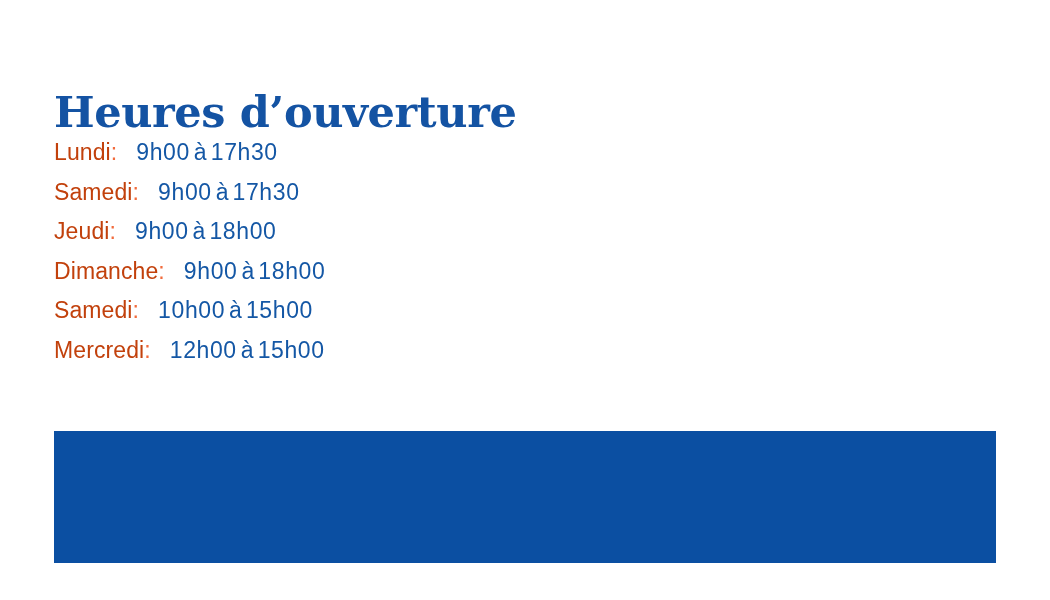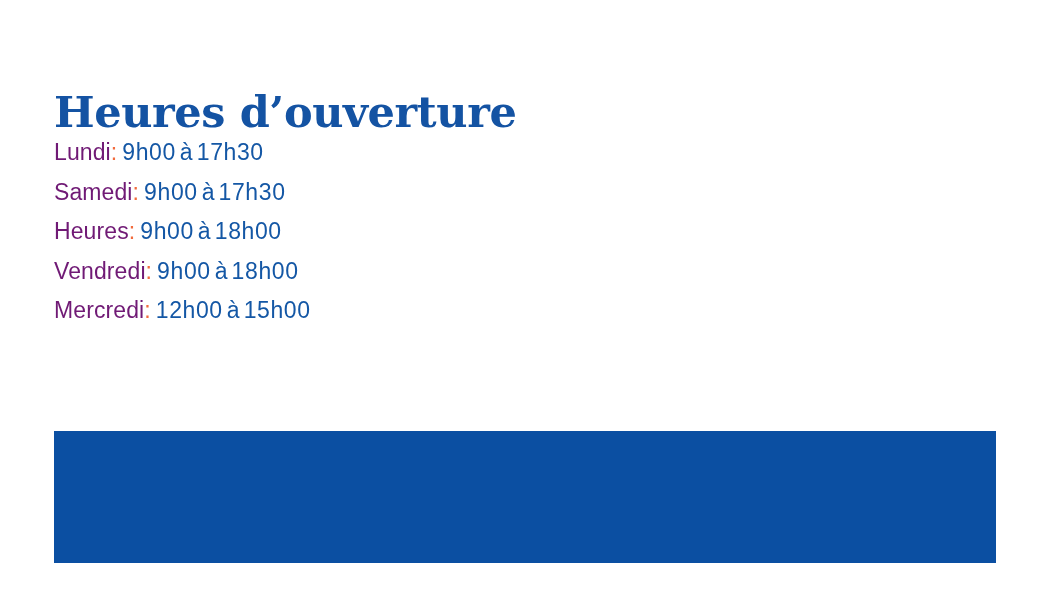--- a/index.html
+++ b/index.html
@@ -46,34 +46,34 @@
 
   .hours-row {
     height: 39.5px;
     line-height: 39.5px;
     font-size: 23px;
     white-space: nowrap;
     letter-spacing: 0.1px;
   }
 
   .day-label {
-    color: #701a75;
+    color: #c2410c;
     font-family: "Liberation Sans", sans-serif;
     font-weight: 400;
   }
 
   .day-colon {
     color: #F26B3C;
   }
 
   .hours-value {
     color: #1457A5;
     font-family: "Liberation Sans", sans-serif;
     font-weight: 400;
-    margin-left: 5px;
+    margin-left: 19px;
     letter-spacing: 0.6px;
   }
 
   .range-sep {
     color: #1457A5;
     padding: 0 4px;
   }
 
   
   #bottom-band {
@@ -89,20 +89,21 @@
 <body>
 
 <div id="slide">
 
   <h1 id="page-title">Heures d’ouverture</h1>
 
   <div id="hours-list">
 
   <div class="hours-row"><span class="day-label">Lundi</span><span class="day-colon">:</span><span class="hours-value">9h00</span><span class="range-sep">à</span><span class="hours-value" style="margin-left: 0px;">17h30</span></div>
       <div class="hours-row"><span class="day-label">Samedi</span><span class="day-colon">:</span><span class="hours-value">9h00</span><span class="range-sep">à</span><span class="hours-value" style="margin-left: 0px;">17h30</span></div>
-      <div class="hours-row"><span class="day-label">Heures</span><span class="day-colon">:</span><span class="hours-value">9h00</span><span class="range-sep">à</span><span class="hours-value" style="margin-left: 0px;">18h00</span></div>
-      <div class="hours-row"><span class="day-label">Vendredi</span><span class="day-colon">:</span><span class="hours-value">9h00</span><span class="range-sep">à</span><span class="hours-value" style="margin-left: 0px;">18h00</span></div>
+      <div class="hours-row"><span class="day-label">Jeudi</span><span class="day-colon">:</span><span class="hours-value">9h00</span><span class="range-sep">à</span><span class="hours-value" style="margin-left: 0px;">18h00</span></div>
+      <div class="hours-row"><span class="day-label">Dimanche</span><span class="day-colon">:</span><span class="hours-value">9h00</span><span class="range-sep">à</span><span class="hours-value" style="margin-left: 0px;">18h00</span></div>
+      <div class="hours-row"><span class="day-label">Samedi</span><span class="day-colon">:</span><span class="hours-value">10h00</span><span class="range-sep">à</span><span class="hours-value" style="margin-left: 0px;">15h00</span></div>
       <div class="hours-row"><span class="day-label">Mercredi</span><span class="day-colon">:</span><span class="hours-value">12h00</span><span class="range-sep">à</span><span class="hours-value" style="margin-left: 0px;">15h00</span></div>
     </div>
 
   <div id="bottom-band"></div>
 
 </div>
 
 </body></html>

